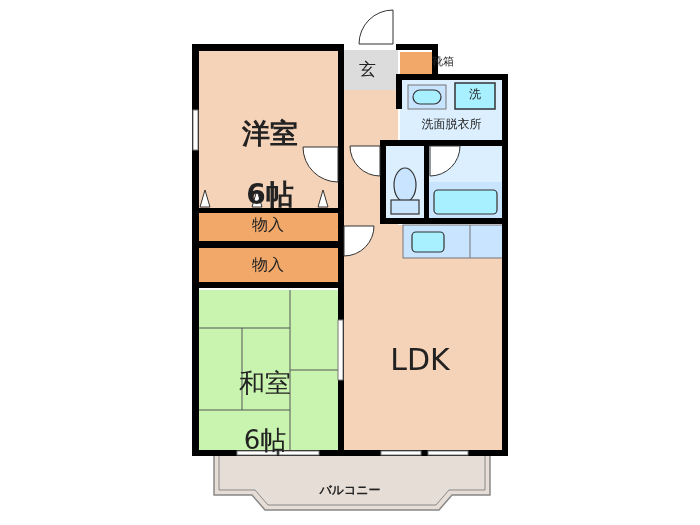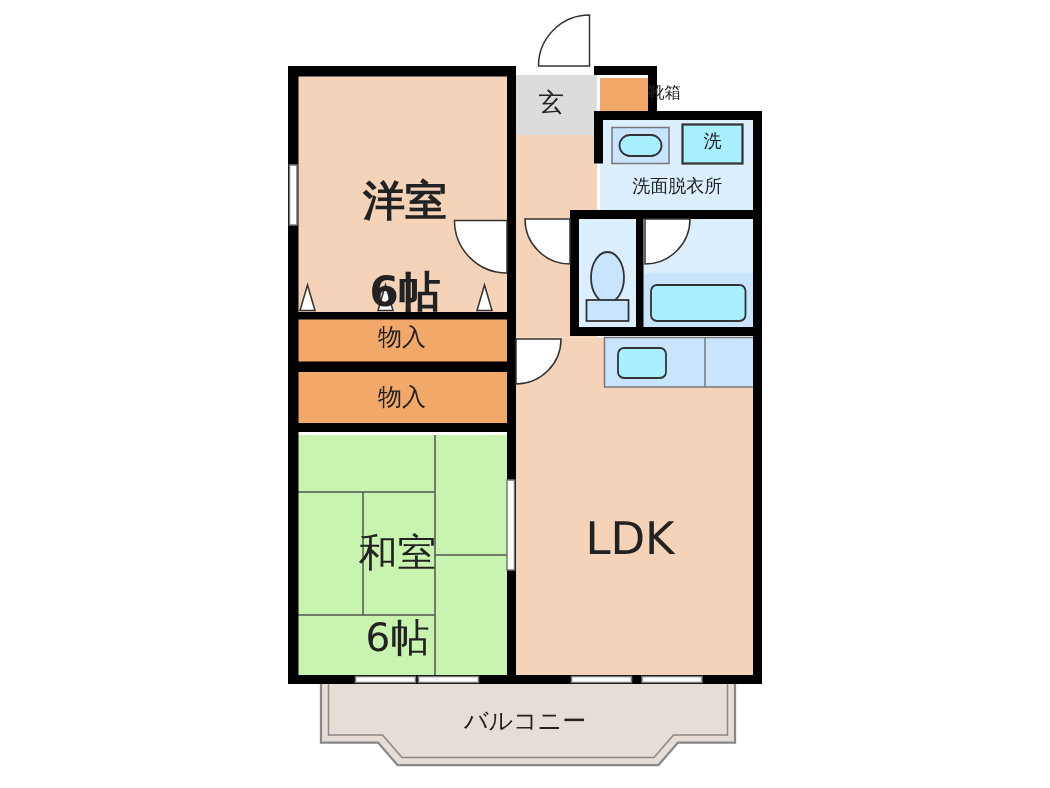--- a/index.html
+++ b/index.html
@@ -106,25 +106,25 @@
       <rect x="338" y="320" width="5" height="60"></rect>
     </g>
   </svg>
 
   <div class="lbl" style="left:205px;top:88px;width:130px;font-size:28px;font-weight:bold;">
     <span>洋室</span><br>
     <span>6帖</span>
   </div>
   <div class="lbl" style="left:198px;top:216px;width:140px;font-size:16px;">物入</div>
   <div class="lbl" style="left:198px;top:256px;width:140px;font-size:16px;">物入</div>
-  <div class="lbl" style="left:205px;top:326px;width:120px;font-size:26px;">
+  <div class="lbl" style="left:205px;top:340px;width:120px;font-size:26px;">
     <span>和室</span><br>
     <span>6帖</span>
   </div>
   <div class="lbl" style="left:350px;top:310px;width:140px;font-size:30px;">
     <span>LDK</span><br>
   </div>
   <div class="lbl" style="left:350px;top:60px;width:35px;font-size:17px;">玄</div>
   <div class="lbl" style="left:377px;top:56px;width:36px;font-size:11px;margin-left:48px;">靴箱</div>
   <div class="lbl" style="left:455px;top:88px;width:40px;font-size:12px;">洗</div>
   <div class="lbl" style="left:400px;top:118px;width:103px;font-size:12px;">洗面脱衣所</div>
-  <div class="lbl" style="left:230px;top:472px;width:240px;font-size:16px;">バルコニー</div>
+  <div class="lbl" style="left:230px;top:484px;width:240px;font-size:12px;font-weight:bold;">バルコニー</div>
 </div>
 
 </body></html>

